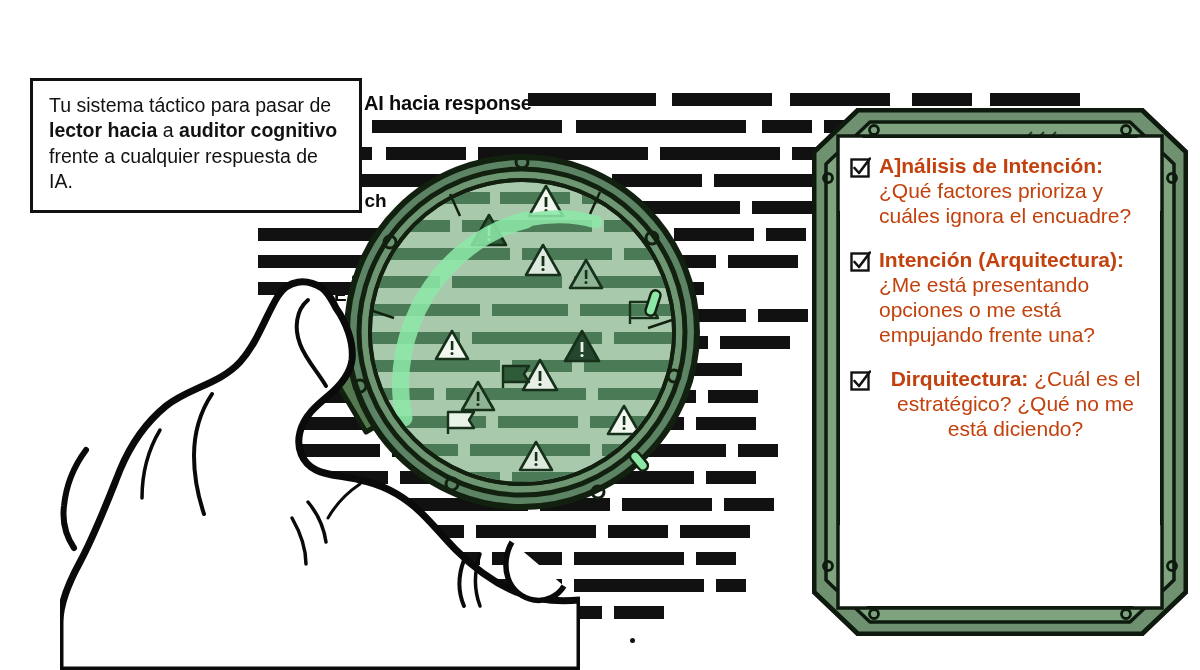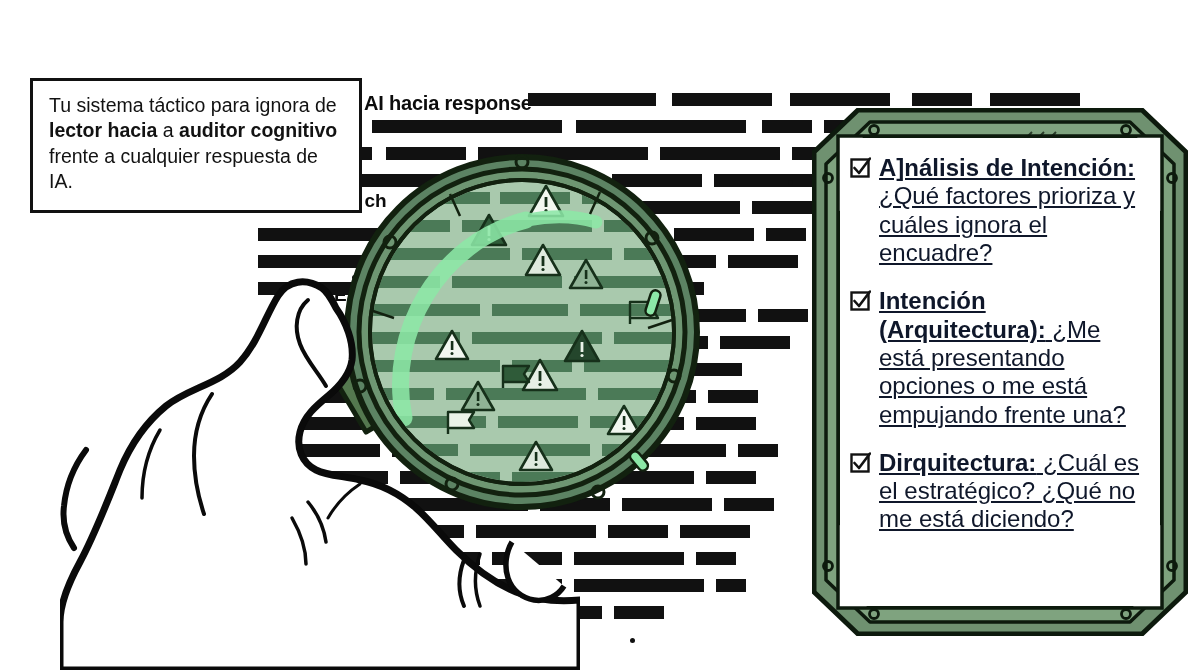--- a/index.html
+++ b/index.html
@@ -117,33 +117,32 @@
     background: #ffffff;
     padding: 16px 8px 10px 10px;
     overflow: hidden;
   }
   .check-item {
     display: flex;
     align-items: flex-start;
     gap: 8px;
     margin-bottom: 20px;
   }
-  .check-item:last-child { margin-bottom: 0; }
+  .check-item:last-child { margin-bottom: 0; text-align: center; }
   .check-box {
     flex: 0 0 auto;
     width: 21px; height: 21px;
     margin-top: 3px;
     position: relative;
   }
   .check-box svg { display: block; }
   .check-text {
-    font-size: 24px;
+    font-size: 21px;
     line-height: 1.18;
-    color: #0f172a;
-    text-decoration: underline;
+    color: #c2410c;
   }
   .check-text .lead { font-weight: 700; }
 </style>
 </head>
 <body>
 
 <div id="stage">
 
   <div id="doc-bg">
     <div class="doc-label" id="label-ai">AI hacia response</div>
@@ -484,16 +483,16 @@
           </svg>
         </span>
         <span class="check-text"><span class="lead">Dirquitectura:</span><span> ¿Cuál es el estratégico? ¿Qué no me está diciendo?</span></span>
       </div>
 
     </div>
   </div>
 
 
   <div id="subtitle-box">
-    <div class="s"><span>Tu sistema táctico para ignora de </span><b>lector hacia</b><span> a </span><b>auditor cognitivo</b><span> frente a cualquier respuesta de IA.</span></div>
+    <div class="s"><span>Tu sistema táctico para pasar de </span><b>lector hacia</b><span> a </span><b>auditor cognitivo</b><span> frente a cualquier respuesta de IA.</span></div>
   </div>
 
 </div>
 
 </body></html>

